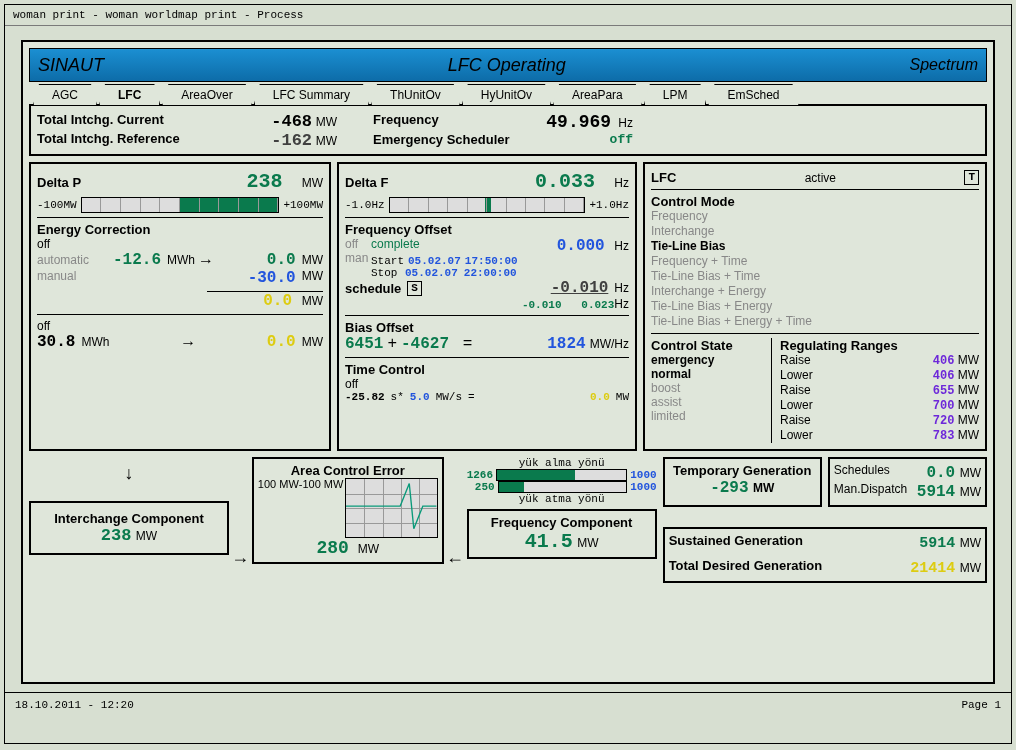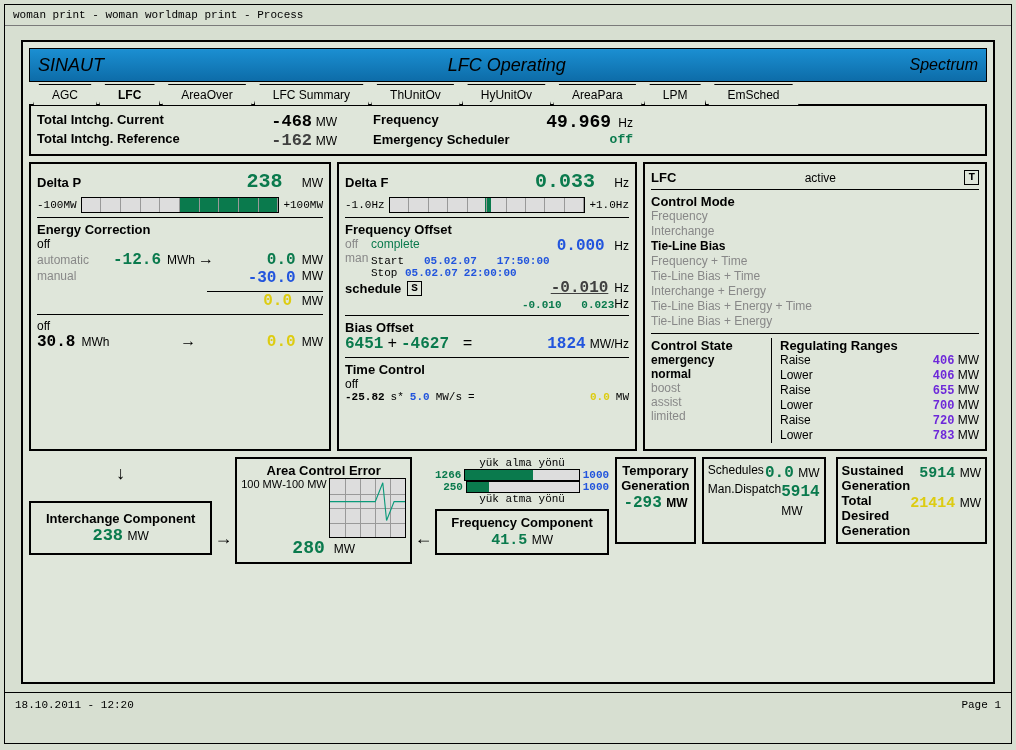--- a/index.html
+++ b/index.html
@@ -187,21 +187,21 @@
     </div>
     <hr>
     <div class="sec-title">Frequency Offset</div>
     <div class="flex" style="gap:0">
       <div class="nolabel gray" style="width:26px"><span>off</span><br><span>man</span></div>
       <div style="flex:1">
         <div class="sb">
                   <span class="nolabel green">complete</span>
           <span><span class="val blue">0.000</span> <span class="unit small">Hz</span></span>
                 </div>
-        <div class="flex small" style="gap:20px">
+        <div class="flex small" style="gap:4px">
                   <span>Start</span>
           <span class="blue val">05.02.07</span>
           <span class="blue val">17:50:00</span>
                 </div>
         <div class="flex small" style="gap:6px">
                   <span style="width:28px">Stop</span>
           <span class="blue val">05.02.07</span>
           <span class="blue val">22:00:00</span>
                 </div>
       </div>
@@ -251,22 +251,22 @@
     </div>
     <hr>
     <div class="sec-title">Control Mode</div>
     <div class="nolabel" style="line-height:1.25">
       <div class="gray">Frequency</div>
       <div class="gray">Interchange</div>
       <div class="bold">Tie-Line Bias</div>
       <div class="gray">Frequency   + Time</div>
       <div class="gray">Tie-Line Bias + Time</div>
       <div class="gray">Interchange  + Energy</div>
+      <div class="gray">Tie-Line Bias + Energy</div>
       <div class="gray">Tie-Line Bias + Energy + Time</div>
-      <div class="gray">Tie-Line Bias + Energy</div>
     </div>
     <hr>
     <div class="flex">
       <div style="width:120px">
         <div class="sec-title">Control State</div>
         <div class="nolabel bold">emergency</div>
         <div class="nolabel bold">normal</div>
         <div class="nolabel gray">boost</div>
         <div class="nolabel gray">assist</div>
         <div class="nolabel gray">limited</div>
@@ -354,25 +354,25 @@
       <span class="val green small" style="width:28px;text-align:right">250</span>
       <div class="gauge" style="flex:1;height:10px">
                 <div class="fill" style="width:20%"></div>
                 <div class="bg" style="width:80%"></div>
               </div>
       <span class="val blue small">1000</span>
     </div>
     <div class="small" style="text-align:center">yük atma yönü</div>
     <div class="box2" style="text-align:center;margin-top:4px">
       <div class="sec-title">Frequency Component</div>
-      <span class="val green" style="font-size:15px">41.5</span>
+      <span class="val green" style="font-size:20px">41.5</span>
       <span class="unit">MW</span>
     </div>
   </div>
-  <div style="flex:1;display:flex;flex-direction:row;gap:10px">
+  <div style="flex:1;display:flex;flex-direction:column;gap:20px">
     <div class="flex" style="gap:6px">
       <div class="box2" style="flex:1;text-align:center">
         <div class="sec-title">Temporary Generation</div>
         <span class="val green">-293</span>
         <span class="unit bold">MW</span>
       </div>
       <div class="box2" style="flex:1">
         <div class="sb">
                   <span class="nolabel">Schedules</span>
           <span><span class="val green">0.0</span> <span class="unit small">MW</span></span>
@@ -381,21 +381,21 @@
                   <span class="nolabel">Man.Dispatch</span>
           <span><span class="val green">5914</span> <span class="unit small">MW</span></span>
                 </div>
       </div>
     </div>
     <div class="box2">
       <div class="sb">
                 <span class="sec-title">Sustained Generation</span>
         <span><span class="val green" style="font-size:15px">5914</span>&nbsp;<span class="unit">MW</span></span>
               </div>
-      <div class="sb" style="">
+      <div class="sb" style="margin-top:6px">
                 <span class="sec-title">Total Desired Generation</span>
         <span><span class="val yellow" style="font-size:15px">21414</span>&nbsp;<span class="unit">MW</span></span>
               </div>
     </div>
   </div>
 </div>
 
 </div>
 </div>
 <div class="footer">

